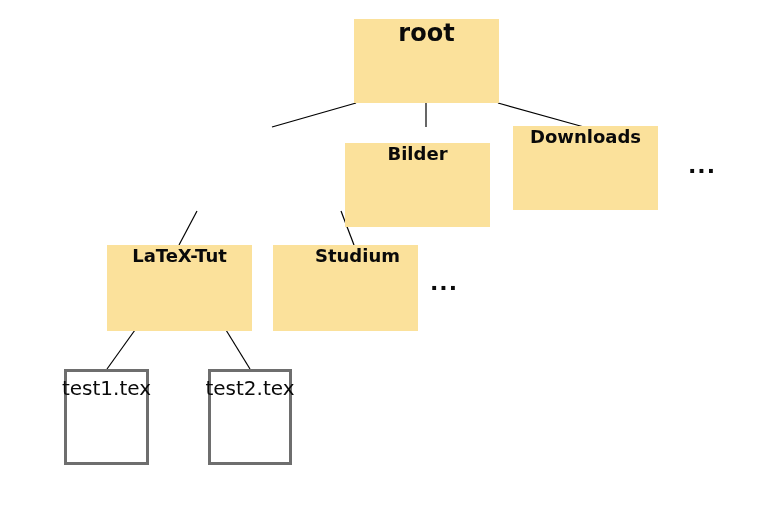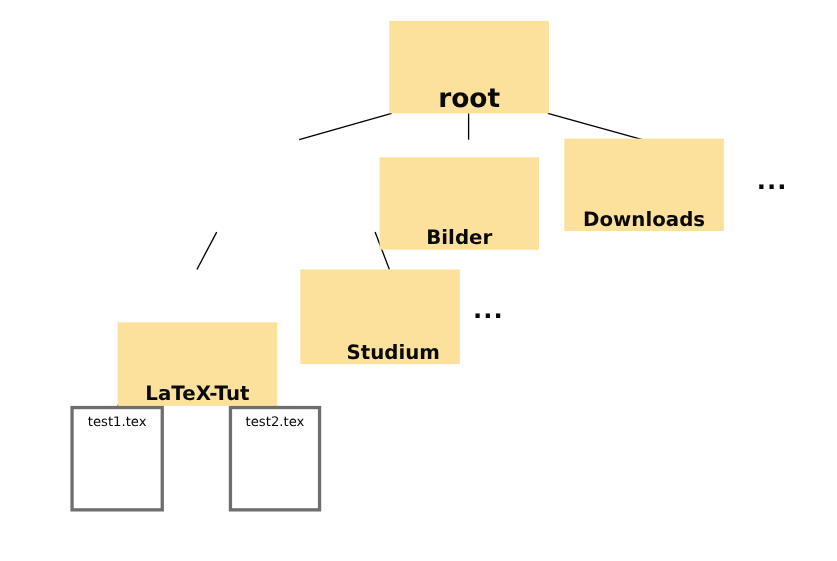--- a/index.html
+++ b/index.html
@@ -28,50 +28,50 @@
     pointer-events: none;
   }
   .edges line {
     stroke: var(--edge);
     stroke-width: 1.2;
   }
 
   .node {
     position: absolute;
     display: flex;
-    align-items: flex-end;
+    align-items: flex-start;
     justify-content: center;
     color: var(--text);
   }
   .node.folder {
     background: var(--folder-fill);
     font-weight: bold;
     font-size: 18px;
   }
   .node.folder.level-root {
     font-size: 24px;
   }
   .node.file {
     background: #FFFFFF;
     border: 3px solid var(--file-border);
     align-items: flex-start;
-    font-size: 12px;
+    font-size: 20px;
     font-weight: normal;
   }
   .node.file .label {
     padding-top: 4px;
     white-space: nowrap;
   }
 
   
   #node-root      { left: 354px; top:  19px; width: 145px; height: 84px; }
   #node-dokumente { left: 197px; top: 127px; width: 146px; height: 84px; }
   #node-bilder    { left: 345px; top: 127px; width: 145px; height: 84px; margin-top: 16px; }
   #node-downloads { left: 513px; top: 126px; width: 145px; height: 84px; }
-  #node-latex-tut { left: 107px; top: 245px; width: 145px; height: 76px; margin-top: 48px; }
+  #node-latex-tut { left: 107px; top: 245px; width: 145px; height: 86px; }
   #node-studium   { left: 273px; top: 245px; width: 145px; height: 86px; padding-left: 24px; }
   #node-test1     { left:  64px; top: 369px; width:  85px; height: 96px; }
   #node-test2     { left: 208px; top: 369px; width:  84px; height: 96px; }
 
   .ellipsis {
     position: absolute;
     width: 44px;
     text-align: center;
     font-weight: bold;
     font-size: 22px;

